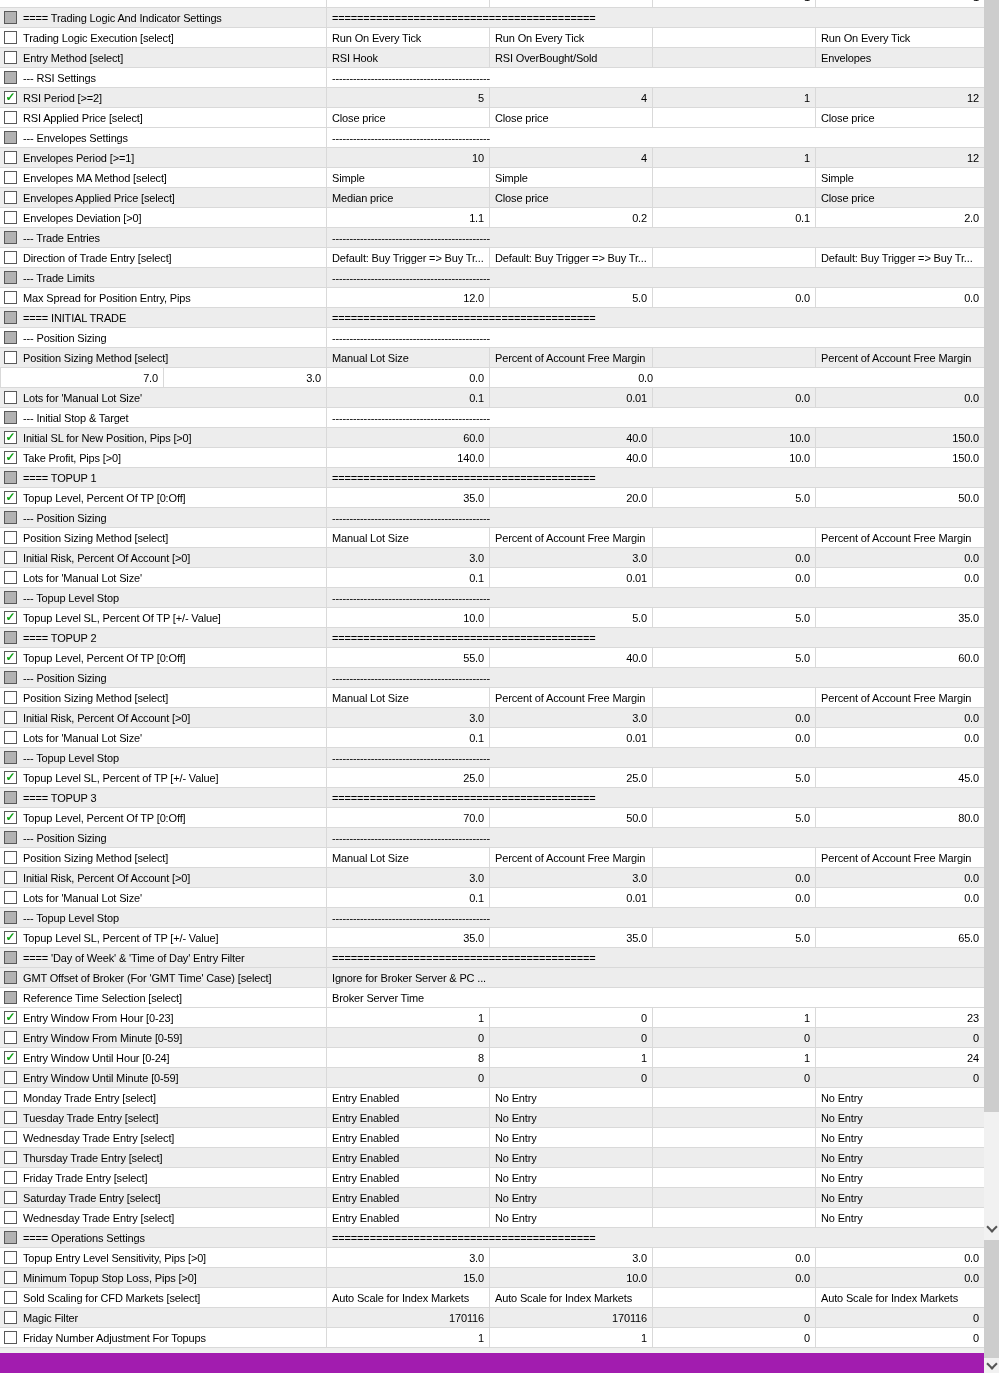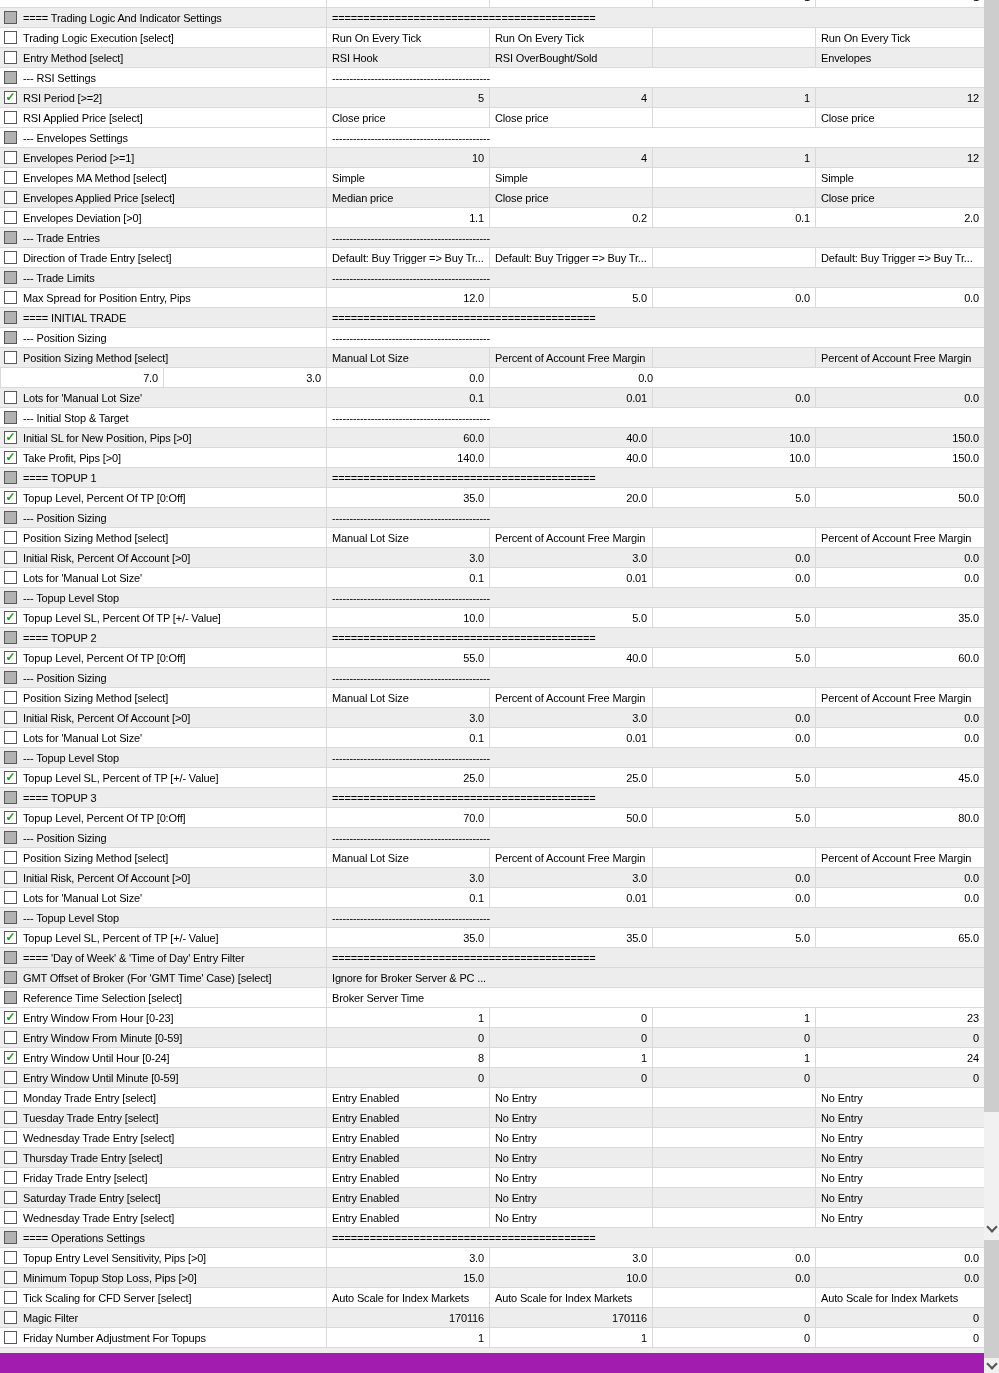--- a/index.html
+++ b/index.html
@@ -713,21 +713,21 @@
             <span class="lt">Minimum Topup Stop Loss, Pips [&gt;0]</span>
           </div>
           <div class="c-val v1 num"><span>15.0</span></div>
           <div class="c-val v2 num"><span>10.0</span></div>
           <div class="c-val v3 num"><span>0.0</span></div>
           <div class="c-val v4 num"><span>0.0</span></div>
         </div>
         <div class="row even">
           <div class="c-label">
             <span class="cb unchecked"></span>
-            <span class="lt">Tick Scaling for CFD Server [select]</span>
+            <span class="lt">Sold Scaling for CFD Markets [select]</span>
           </div>
           <div class="c-val v1"><span>Auto Scale for Index Markets</span></div>
           <div class="c-val v2"><span>Auto Scale for Index Markets</span></div>
           <div class="c-val v3"></div>
           <div class="c-val v4"><span>Auto Scale for Index Markets</span></div>
         </div>
         <div class="row odd">
           <div class="c-label">
             <span class="cb unchecked"></span>
             <span class="lt">Magic Filter</span>

